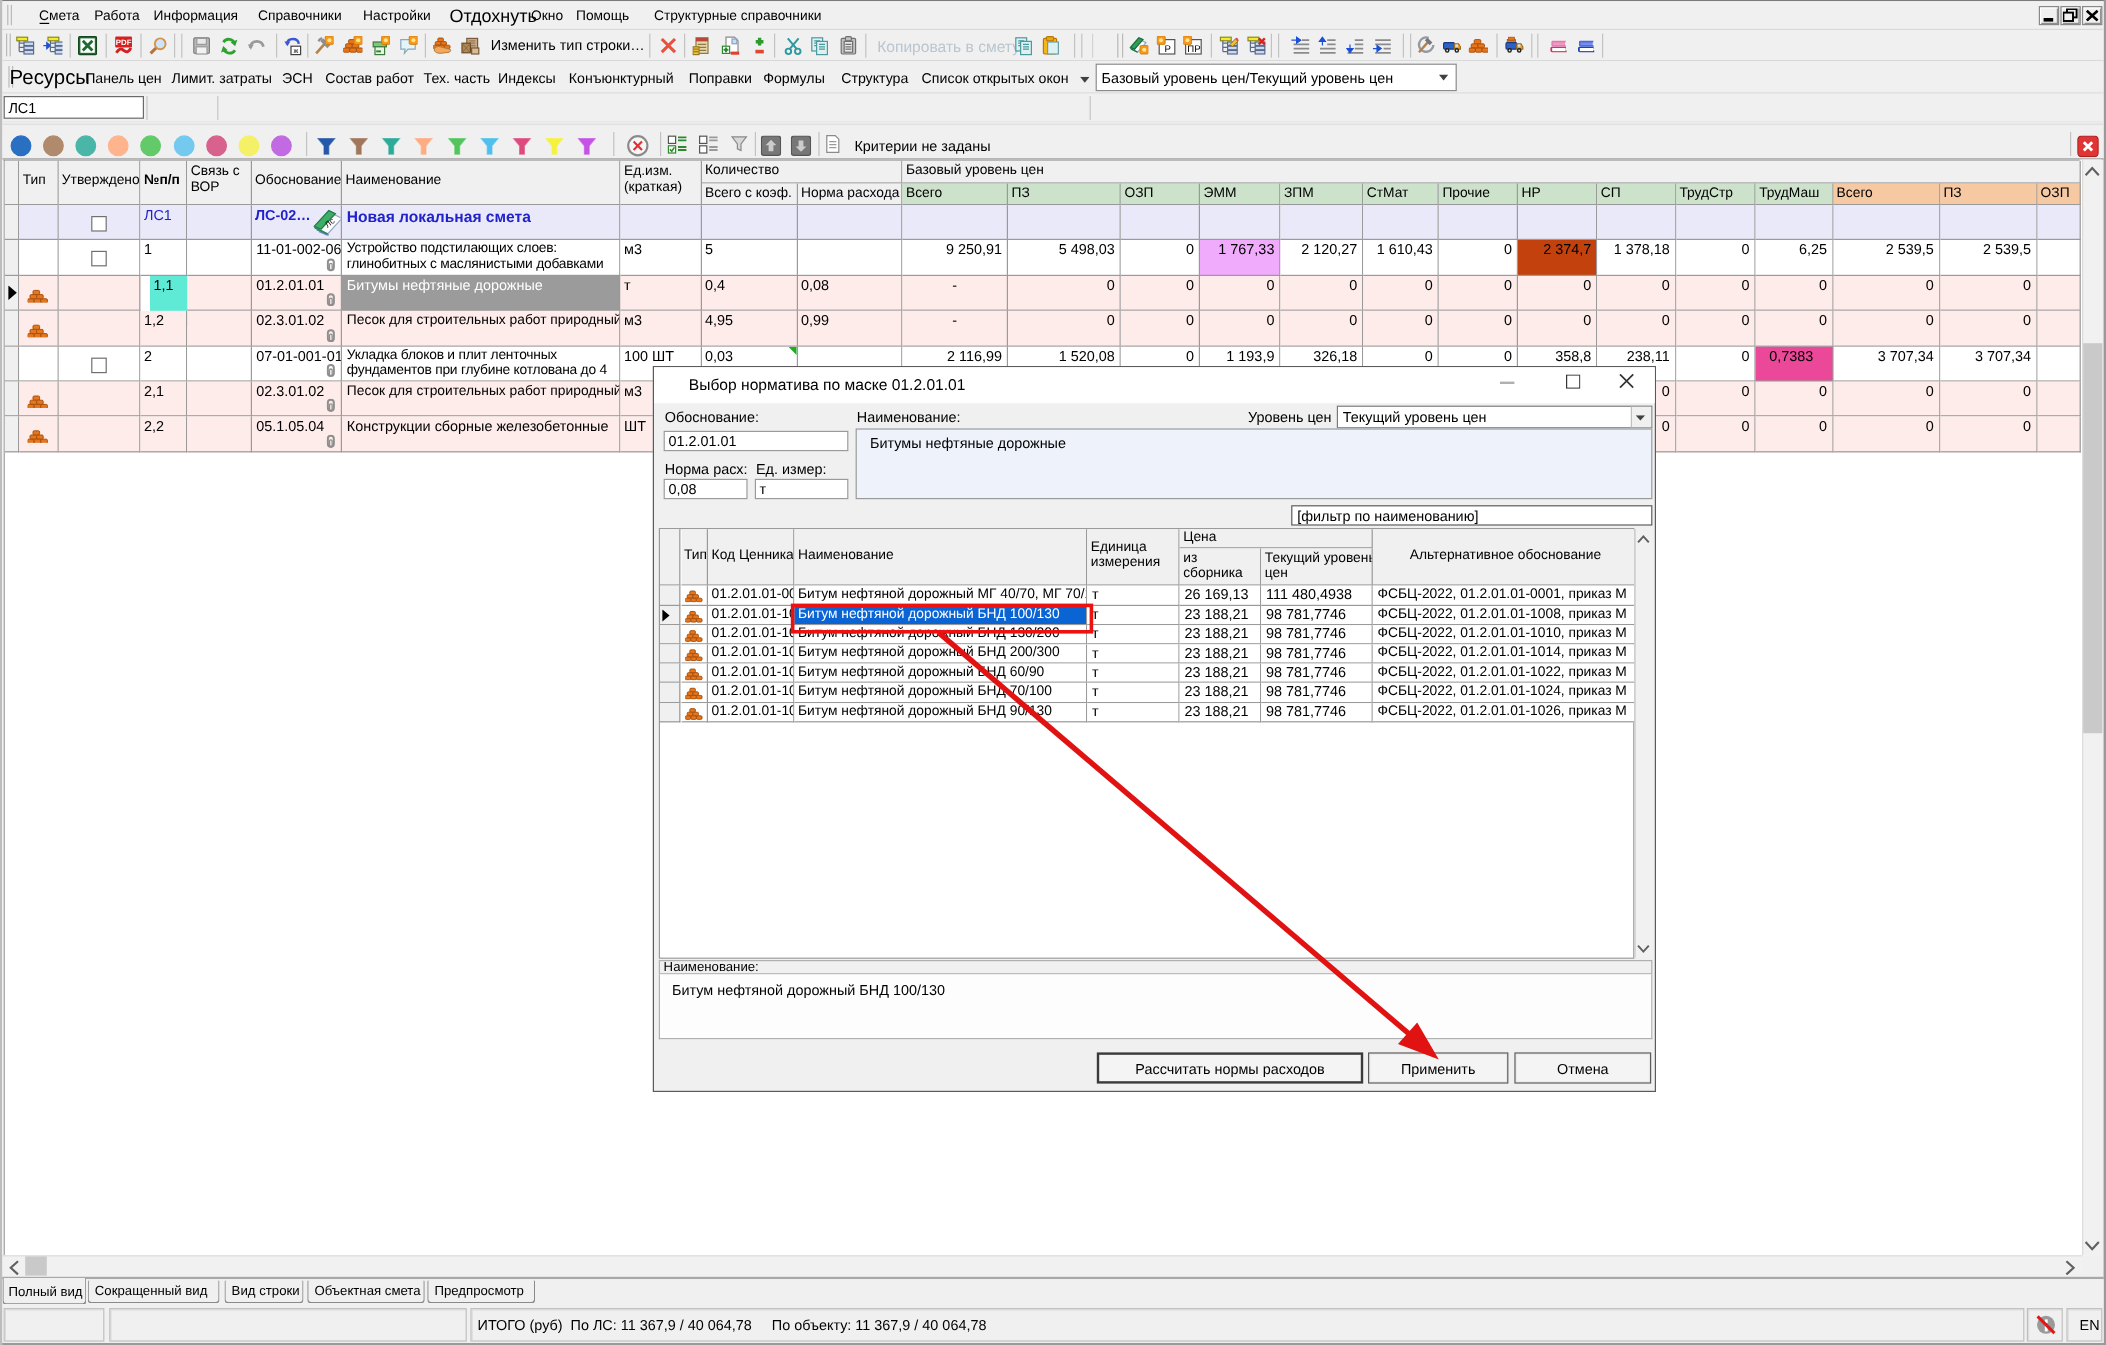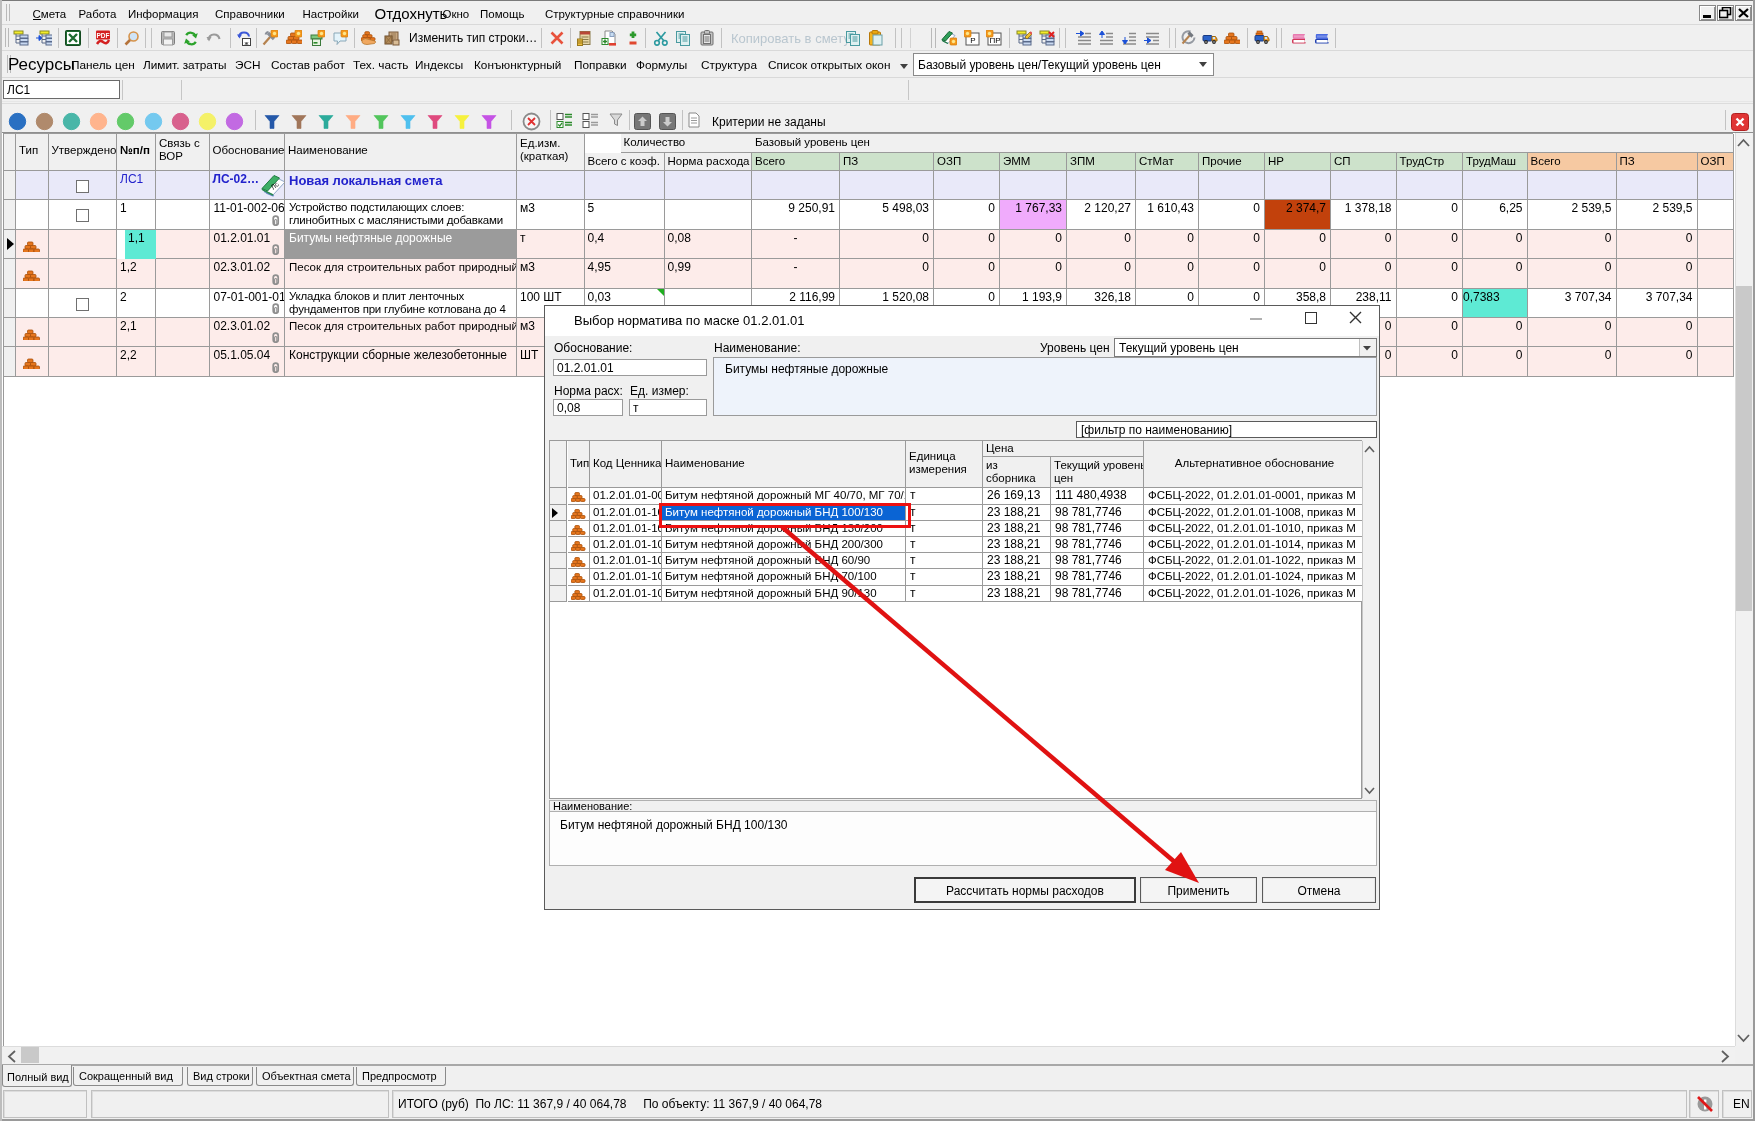--- a/index.html
+++ b/index.html
@@ -443,21 +443,21 @@
 <div style="left:3px;top:133px;width:1730px;height:1px;background:#9a9a9a"></div>
 <div style="left:3px;top:133px;width:1px;height:913px;background:#9a9a9a"></div>
 <div class="hc" style="left:4px;top:134px;width:12px;height:37px;padding-top:3px;"></div>
 <div class="hc" style="left:16px;top:134px;width:32.5px;height:37px;padding-top:10px;">Тип</div>
 <div class="hc" style="left:48.5px;top:134px;width:68.5px;height:37px;padding-top:10px;">Утверждено</div>
 <div class="hc" style="left:117px;top:134px;width:39px;height:37px;padding-top:10px;"><b>№п/п</b></div>
 <div class="hc" style="left:156px;top:134px;width:53.5px;height:37px;padding-top:3px;">Связь с<br>ВОР</div>
 <div class="hc" style="left:209.5px;top:134px;width:75.5px;height:37px;padding-top:10px;">Обоснование</div>
 <div class="hc" style="left:285px;top:134px;width:232px;height:37px;padding-top:10px;">Наименование</div>
 <div class="hc" style="left:517px;top:134px;width:67.5px;height:37px;padding-top:3px;">Ед.изм.<br>(краткая)</div>
-<div class="hc" style="left:584.5px;top:134px;width:167.5px;height:19px;padding-top:2px;margin-left:36px;">Количество</div>
+<div class="hc" style="left:584.5px;top:134px;width:167.5px;height:19px;padding-top:2px;">Количество</div>
 <div class="hc" style="left:752px;top:134px;width:982px;height:19px;padding-top:2px;">Базовый уровень цен</div>
 <div class="hc" style="left:584.5px;top:153px;width:80.0px;height:18px;background:#f0f0f0;padding-top:2px;">Всего с коэф.</div>
 <div class="hc" style="left:664.5px;top:153px;width:87.5px;height:18px;background:#f0f0f0;padding-top:2px;">Норма расхода</div>
 <div class="hc" style="left:752px;top:153px;width:88px;height:18px;background:#cde2cb;padding-top:2px;">Всего</div>
 <div class="hc" style="left:840px;top:153px;width:94px;height:18px;background:#cde2cb;padding-top:2px;">ПЗ</div>
 <div class="hc" style="left:934px;top:153px;width:66px;height:18px;background:#cde2cb;padding-top:2px;">ОЗП</div>
 <div class="hc" style="left:1000px;top:153px;width:67px;height:18px;background:#cde2cb;padding-top:2px;">ЭММ</div>
 <div class="hc" style="left:1067px;top:153px;width:69px;height:18px;background:#cde2cb;padding-top:2px;">ЗПМ</div>
 <div class="hc" style="left:1136px;top:153px;width:63px;height:18px;background:#cde2cb;padding-top:2px;">СтМат</div>
 <div class="hc" style="left:1199px;top:153px;width:66px;height:18px;background:#cde2cb;padding-top:2px;">Прочие</div>
@@ -626,21 +626,21 @@
 <div class="cell" style="left:752px;top:288.6px;width:88px;height:29.399999999999977px;background:#fff;text-align:right;padding:2px 4px 0 0">2 116,99</div>
 <div class="cell" style="left:840px;top:288.6px;width:94px;height:29.399999999999977px;background:#fff;text-align:right;padding:2px 4px 0 0">1 520,08</div>
 <div class="cell" style="left:934px;top:288.6px;width:66px;height:29.399999999999977px;background:#fff;text-align:right;padding:2px 4px 0 0">0</div>
 <div class="cell" style="left:1000px;top:288.6px;width:67px;height:29.399999999999977px;background:#fff;text-align:right;padding:2px 4px 0 0">1 193,9</div>
 <div class="cell" style="left:1067px;top:288.6px;width:69px;height:29.399999999999977px;background:#fff;text-align:right;padding:2px 4px 0 0">326,18</div>
 <div class="cell" style="left:1136px;top:288.6px;width:63px;height:29.399999999999977px;background:#fff;text-align:right;padding:2px 4px 0 0">0</div>
 <div class="cell" style="left:1199px;top:288.6px;width:66px;height:29.399999999999977px;background:#fff;text-align:right;padding:2px 4px 0 0">0</div>
 <div class="cell" style="left:1265px;top:288.6px;width:66px;height:29.399999999999977px;background:#fff;text-align:right;padding:2px 4px 0 0">358,8</div>
 <div class="cell" style="left:1331px;top:288.6px;width:65.5px;height:29.399999999999977px;background:#fff;text-align:right;padding:2px 4px 0 0">238,11</div>
 <div class="cell" style="left:1396.5px;top:288.6px;width:66.5px;height:29.399999999999977px;background:#fff;text-align:right;padding:2px 4px 0 0">0</div>
-<div class="cell" style="left:1463px;top:288.6px;width:64.5px;height:29.399999999999977px;background:#5eead4;text-align:left;padding:2px 4px 0 0">0,7383</div>
+<div class="cell" style="left:1463px;top:288.6px;width:64.5px;height:29.399999999999977px;background:#ec4899;text-align:center;padding:2px 4px 0 0">0,7383</div>
 <div class="cell" style="left:1527.5px;top:288.6px;width:89.0px;height:29.399999999999977px;background:#fff;text-align:right;padding:2px 4px 0 0">3 707,34</div>
 <div class="cell" style="left:1616.5px;top:288.6px;width:81.0px;height:29.399999999999977px;background:#fff;text-align:right;padding:2px 4px 0 0">3 707,34</div>
 <div class="cell" style="left:1697.5px;top:288.6px;width:36.5px;height:29.399999999999977px;background:#fff;"></div>
 <div style="left:4px;top:318px;width:12px;height:29.399999999999977px;background:#f0f0f0;border-right:1px solid #9a9a9a;border-bottom:1px solid #9a9a9a"></div>
 <div class="cell" style="left:16px;top:318px;width:32.5px;height:29.399999999999977px;background:#fdecea;">
     <svg style="position:absolute;left:7px;top:9px" width="18" height="13">
       <rect x="4.5" y="3.0" width="5.5" height="3.5" rx="1" fill="#e5761e" stroke="#a84e08" stroke-width="0.8"></rect>
       <rect x="2.0" y="6.5" width="5.5" height="3.5" rx="1" fill="#e5761e" stroke="#a84e08" stroke-width="0.8"></rect>
       <rect x="7.5" y="6.5" width="5.5" height="3.5" rx="1" fill="#e5761e" stroke="#a84e08" stroke-width="0.8"></rect>
       <rect x="0.0" y="10.0" width="5.5" height="3.5" rx="1" fill="#e5761e" stroke="#a84e08" stroke-width="0.8"></rect>

